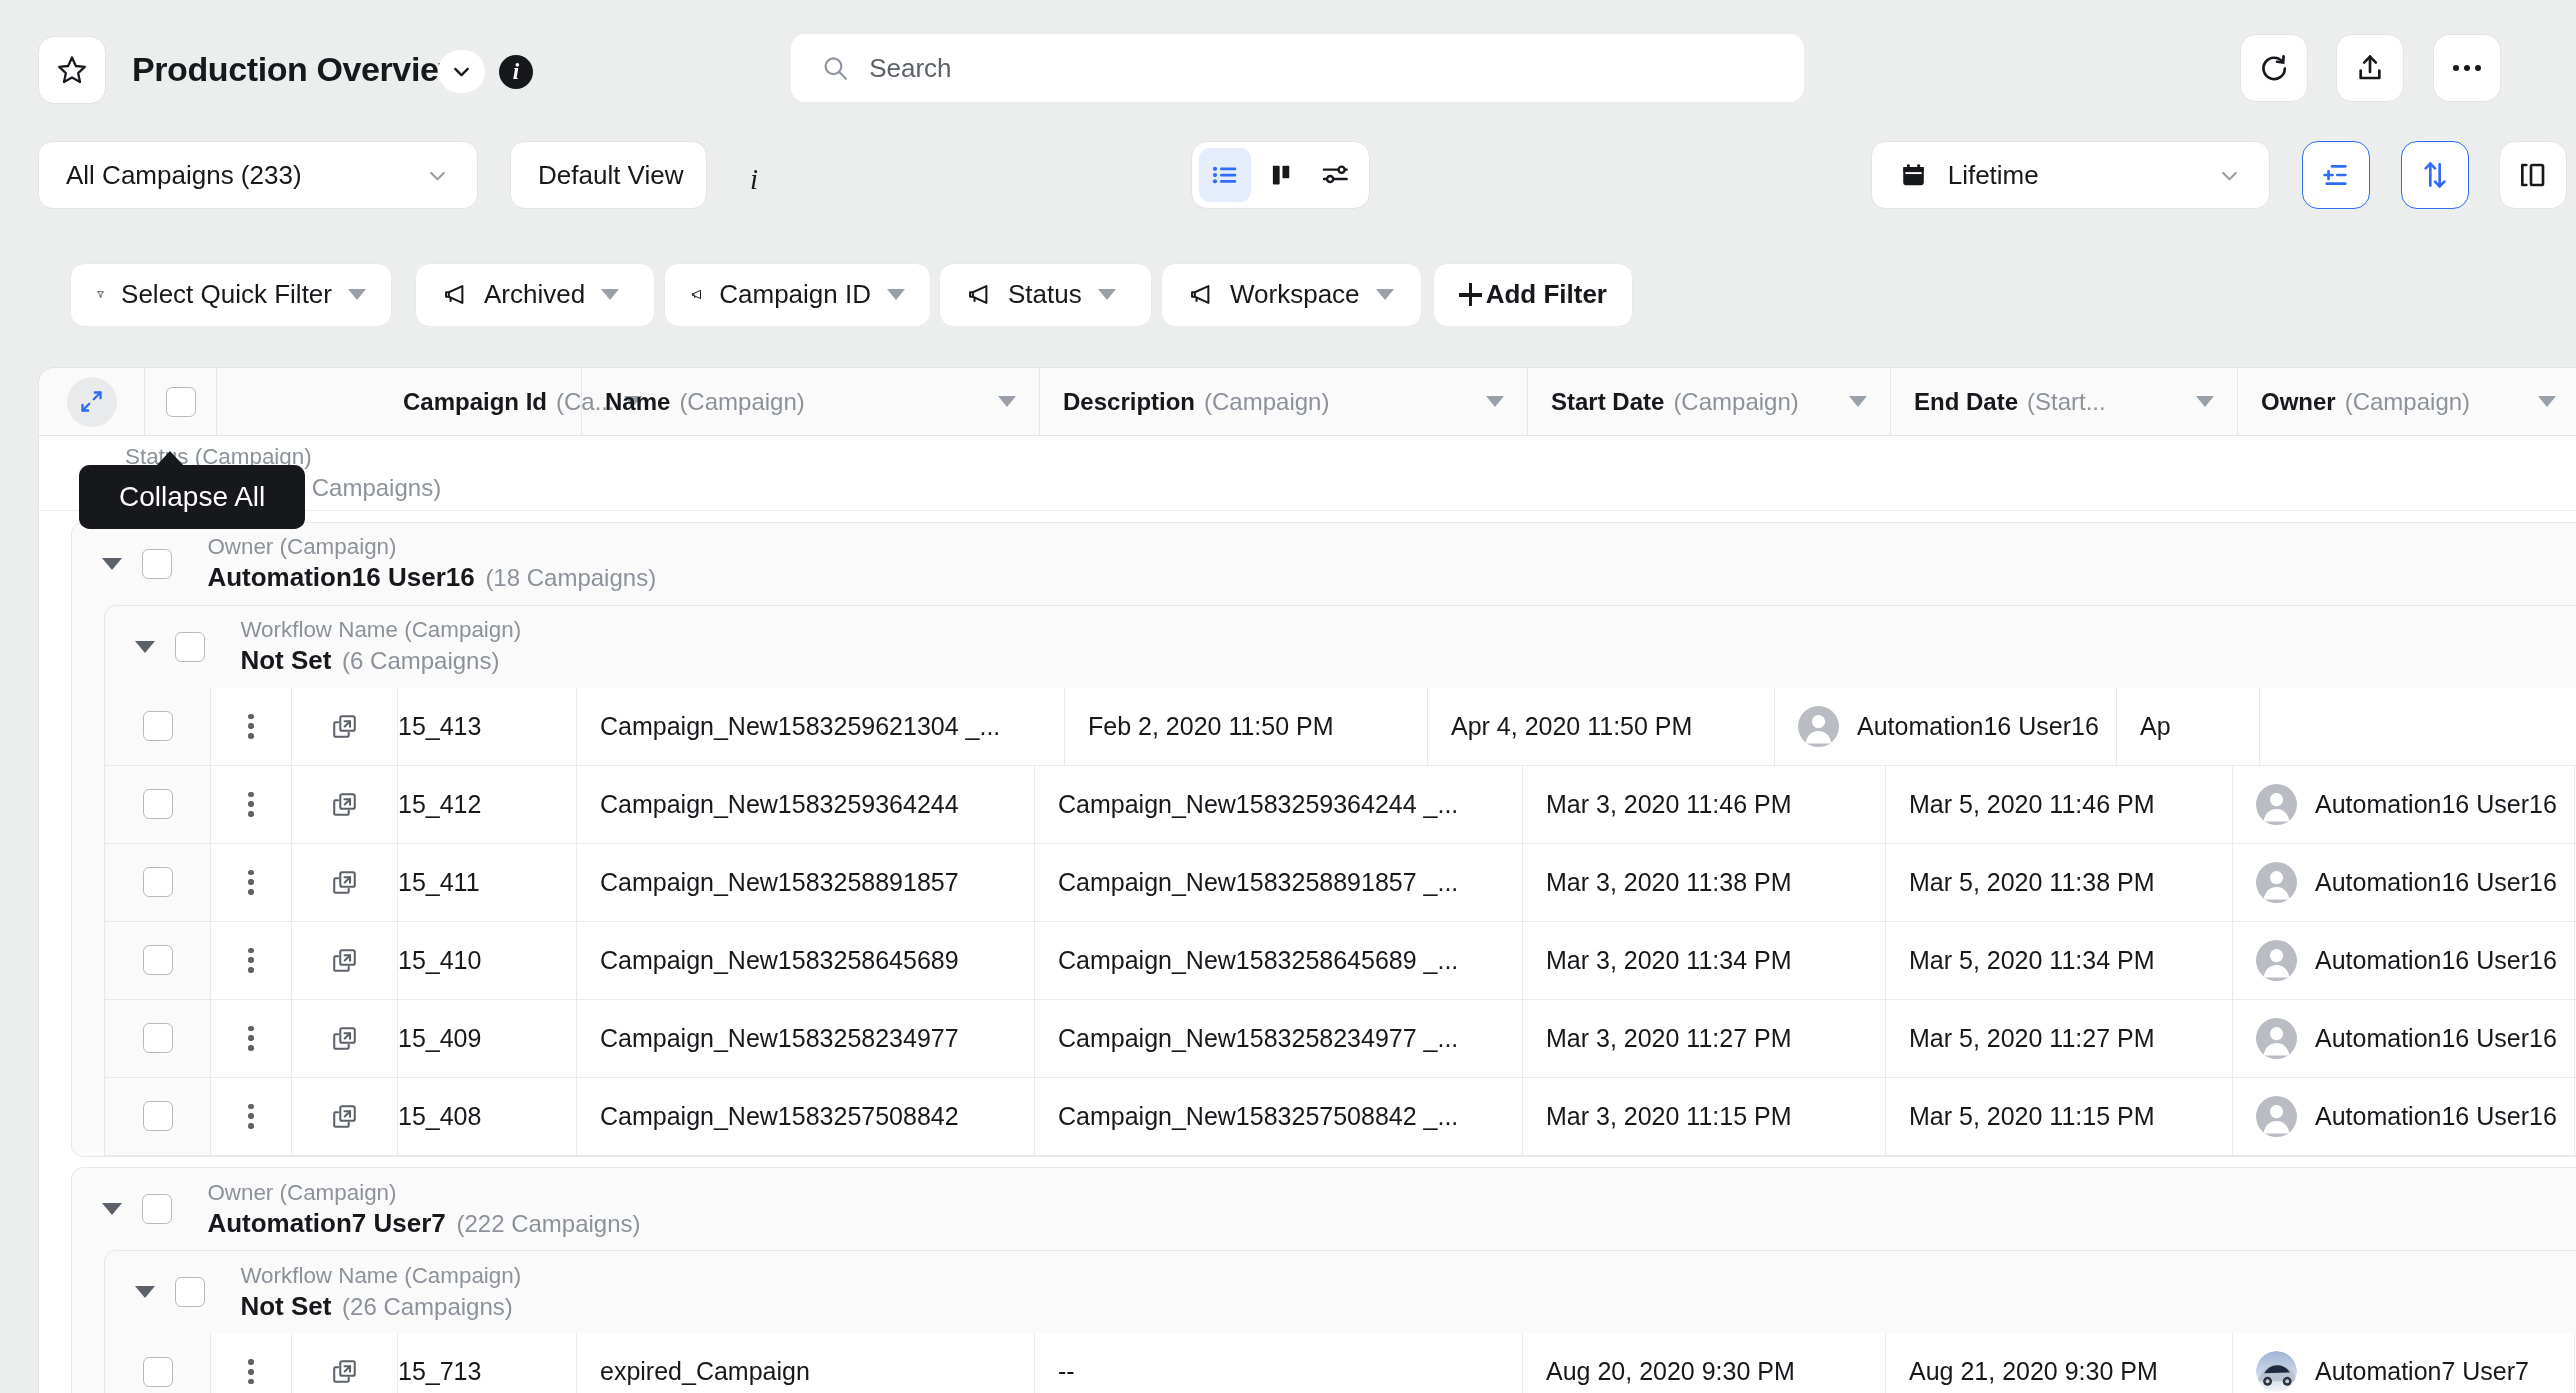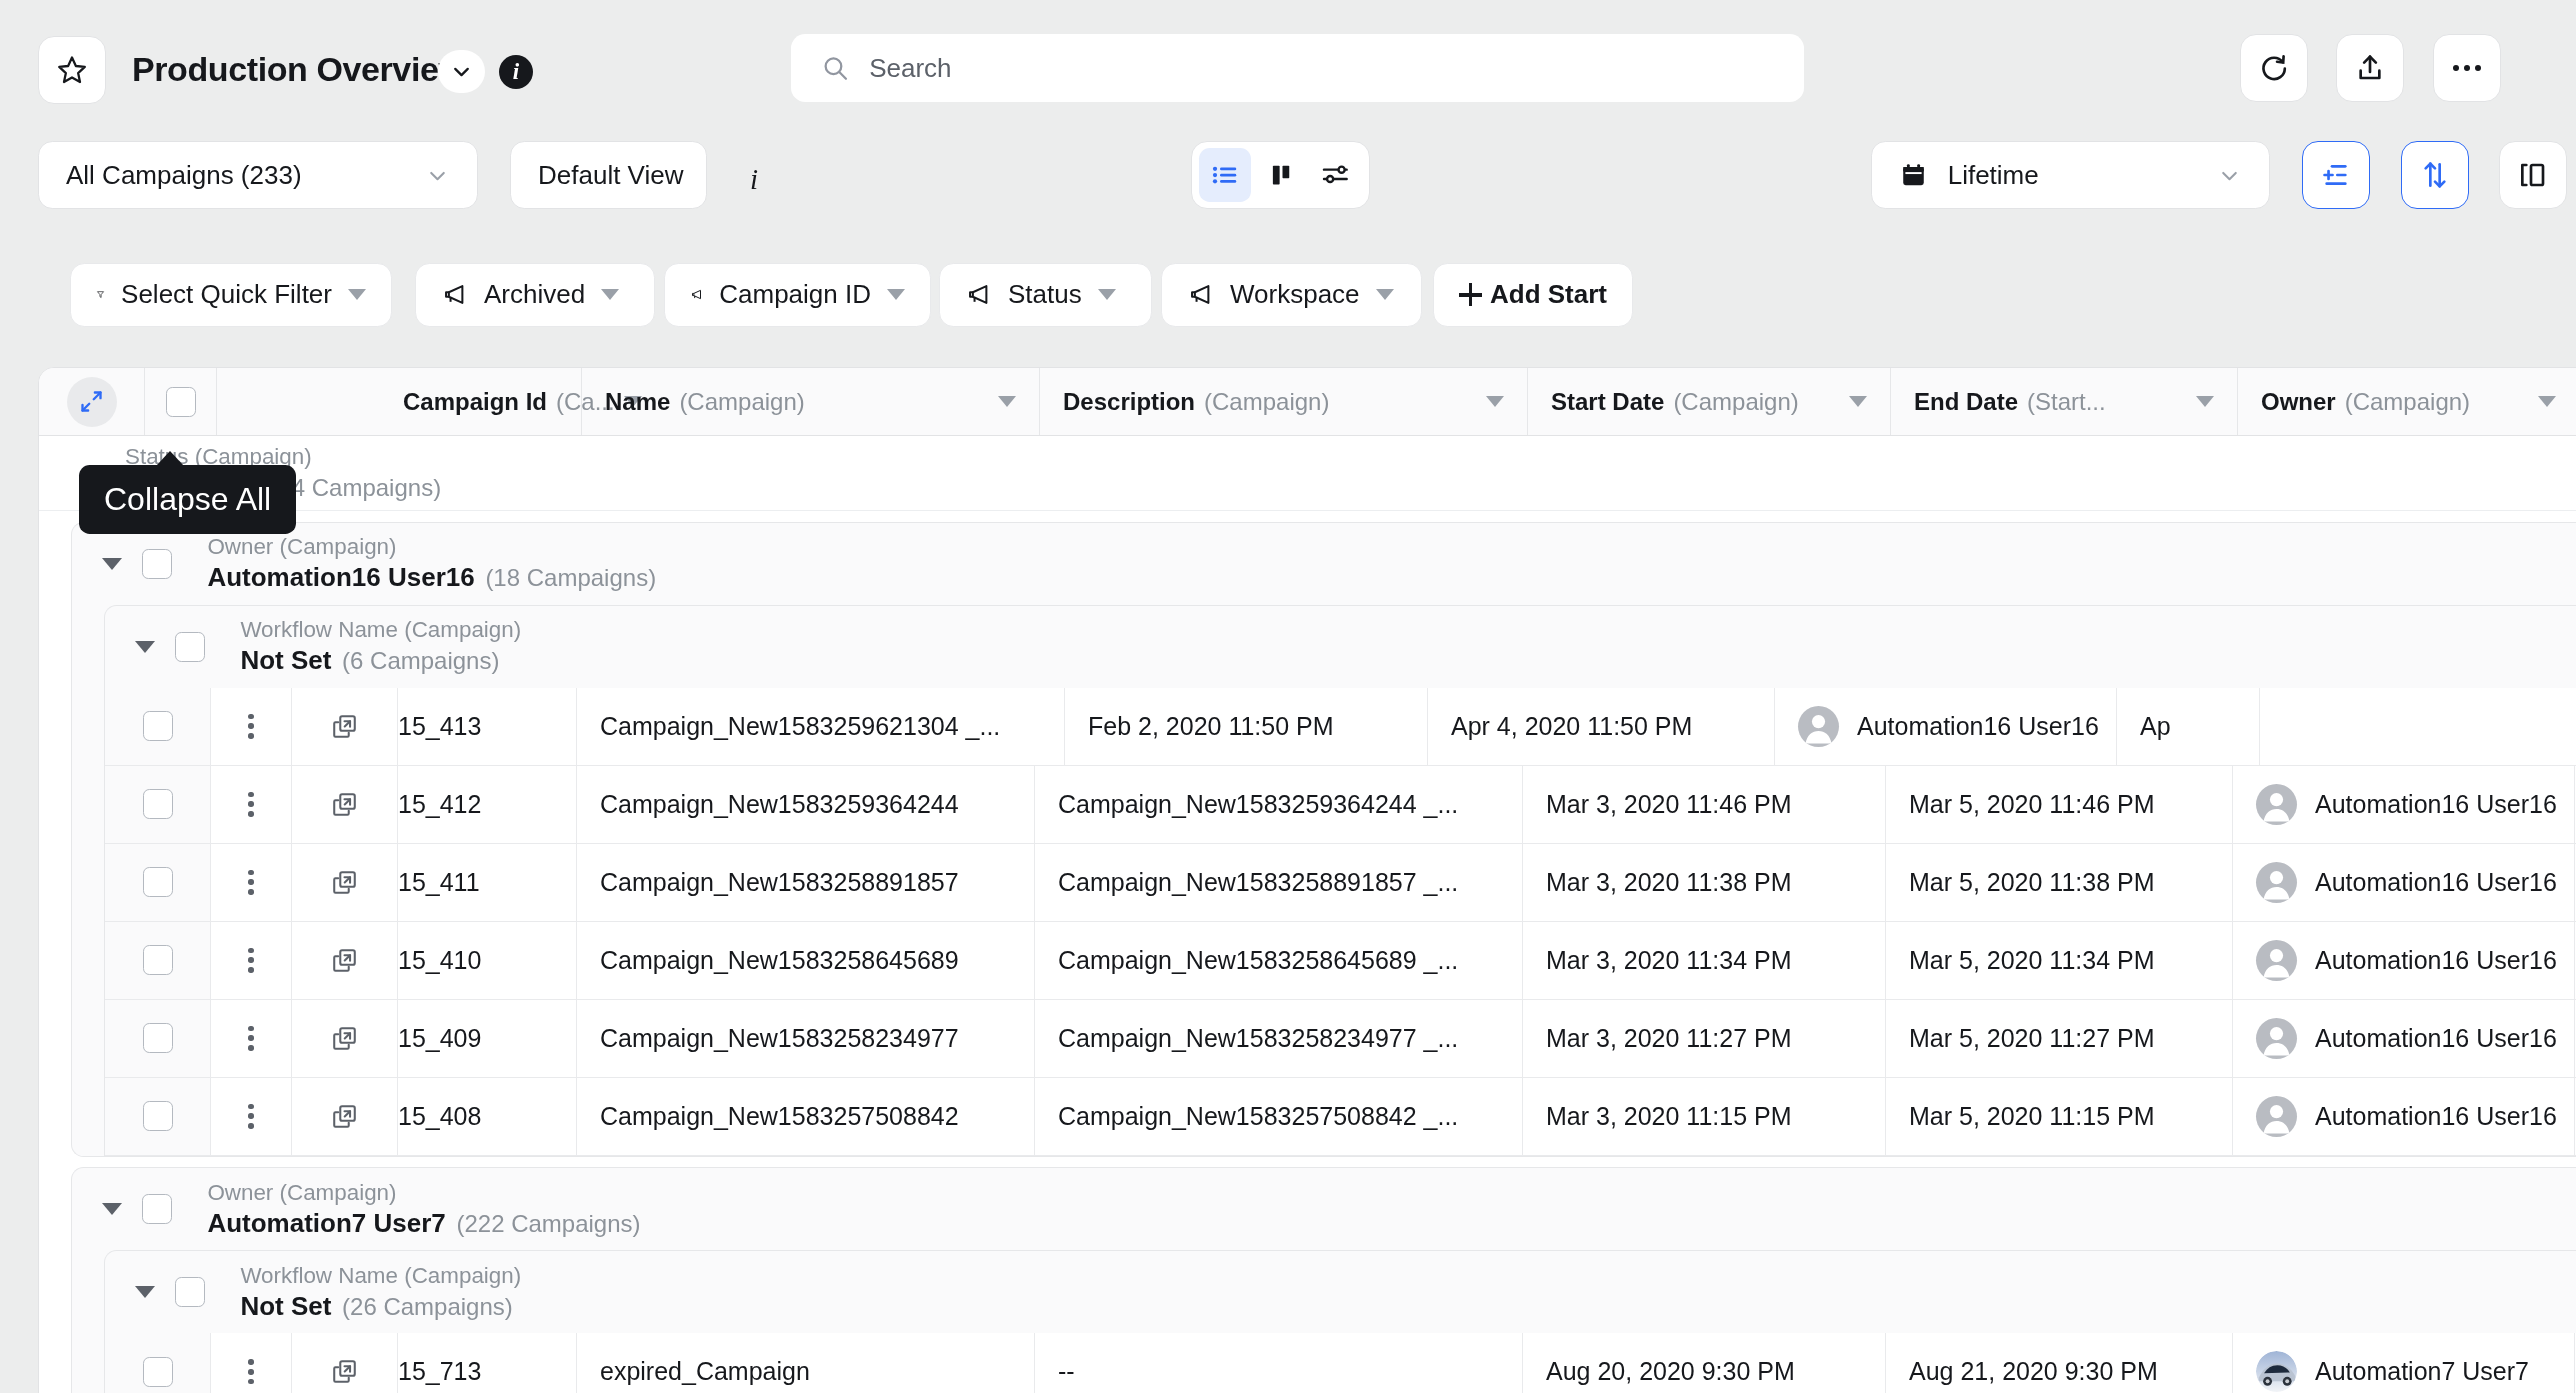--- a/index.html
+++ b/index.html
@@ -192,21 +192,21 @@
   .avatar {
     width: 41px; height: 41px; border-radius: 50%; flex: none; margin-right: 18px;
     display: flex; align-items: center; justify-content: center; overflow: hidden;
   }
   .avatar.generic { background: #b9bcc2; }
 
   
   .tooltip {
     position: absolute; left: 79px; top: 465px; z-index: 40;
     background: #16181c; color: #fff; border-radius: 10.7px;
-    padding: 16px 25px; font-size: 32px; white-space: nowrap;
+    padding: 16px 40px; font-size: 28px; white-space: nowrap;
   }
   .tooltip:after {
     content: ""; position: absolute; left: 77px; top: -14.3px;
     border-left: 14.3px solid transparent; border-right: 14.3px solid transparent;
     border-bottom: 15px solid #16181c;
   }
 </style>
 </head>
 <body>
 
@@ -382,21 +382,21 @@
         <path d="M19 4.5 7 10v4l12 5.5z"></path>
           <path d="M7 10H4.5v4H7"></path>
           <path d="M8.5 14.5v4"></path>
       </svg>
       <span class="chip-label">Workspace</span>
       <span class="tri"></span>
     </div>
 
     <div class="chip ch-add">
       <span class="plus"></span>
-      <span class="chip-label" style="font-weight:700">Add Start</span>
+      <span class="chip-label" style="font-weight:700">Add Filter</span>
     </div>
   </div>
 
   <div class="tablewrap">
 
     <div class="thead">
       <div class="th" style="width:106px;justify-content:center;padding:0">
         <div class="collapse-all">
           <svg width="27" height="27" viewBox="0 0 24 24" fill="none" stroke="#2f6bf6" stroke-width="2.1" stroke-linecap="round" stroke-linejoin="round">
             <line x1="4" y1="20" x2="10" y2="14"></line>

